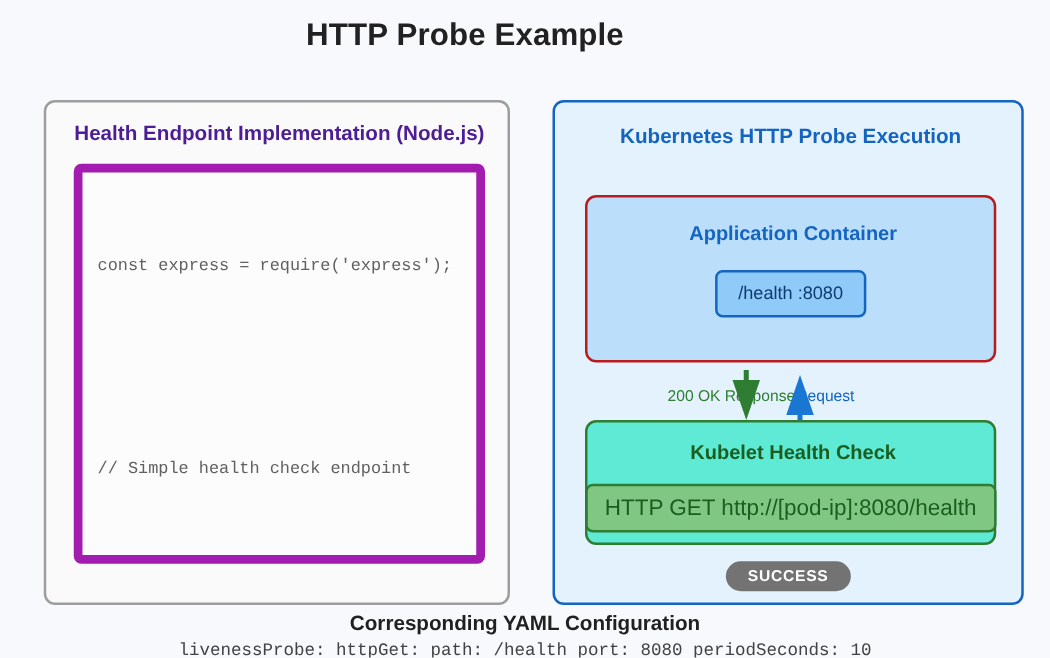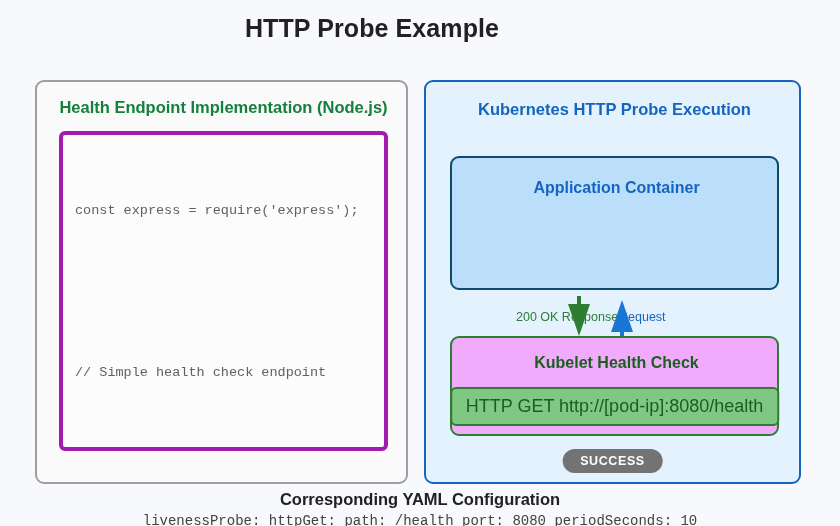--- a/index.html
+++ b/index.html
@@ -45,49 +45,49 @@
     border-radius: 9px;
   }
   .left-panel-title {
     position: absolute;
     left: 0;
     top: 16px;
     width: 373px;
     text-align: center;
     font-size: 16.5px;
     font-weight: bold;
-    color: #15803d;
+    color: #4c1d95;
   }
   .code-box {
     position: absolute;
     left: 22px;
     top: 49px;
     width: 329px;
     height: 320px;
     background: #fcfcfc;
-    border: 4px solid #a21caf;
+    border: 7px solid #a21caf;
     border-radius: 6px;
   }
   .code-lines {
     position: absolute;
     left: 12px;
     top: 8px;
     width: 420px;
     font-family: "Liberation Mono", "DejaVu Sans Mono", monospace;
     font-size: 13.5px;
     line-height: 27px;
     color: #616161;
     white-space: pre;
   }
   .code-line { height: 27px; }
 
   
   .right-panel {
     position: absolute;
-    left: 424px;
+    left: 442px;
     top: 80px;
     width: 377px;
     height: 404px;
     background: #e3f2fd;
     border: 2px solid #1565c0;
     border-radius: 9px;
     padding-left: 44px;
   }
   .right-panel-title {
     position: absolute;
@@ -100,21 +100,21 @@
     color: #1565c0;
   }
 
   .app-container-box {
     position: absolute;
     left: 24px;
     top: 74px;
     width: 329px;
     height: 134px;
     background: #bbdefb;
-    border: 2px solid #0c4a6e;
+    border: 2px solid #b91c1c;
     border-radius: 9px;
   }
   .app-container-title {
     position: absolute;
     left: 0;
     top: 21px;
     width: 329px;
     text-align: center;
     font-size: 16px;
     font-weight: bold;
@@ -173,21 +173,21 @@
     height: 44px;
   }
 
   
   .kubelet-box {
     position: absolute;
     left: 24px;
     top: 254px;
     width: 329px;
     height: 100px;
-    background: #f0abfc;
+    background: #5eead4;
     border: 2px solid #2e7d32;
     border-radius: 9px;
   }
   .kubelet-title {
     position: absolute;
     left: 0;
     top: 16px;
     width: 329px;
     text-align: center;
     font-size: 16px;
@@ -269,20 +269,21 @@
         
       </div>
     </div>
   </div>
 
   <div class="right-panel">
     <div class="right-panel-title">Kubernetes HTTP Probe Execution</div>
 
     <div class="app-container-box">
       <div class="app-container-title">Application Container</div>
+      <div class="endpoint-badge">/health :8080</div>
     </div>
 
     <div class="arrow-zone">
       <div class="arrow-label-response">200 OK Response</div>
       <div class="arrow-label-request">Request</div>
 
       <svg class="arrow-down" viewBox="0 0 28 44">
         <rect x="12" y="0" width="4" height="20" fill="#2e7d32"></rect>
         <polygon points="3,8 25,8 14,40" fill="#2e7d32"></polygon>
       </svg>

